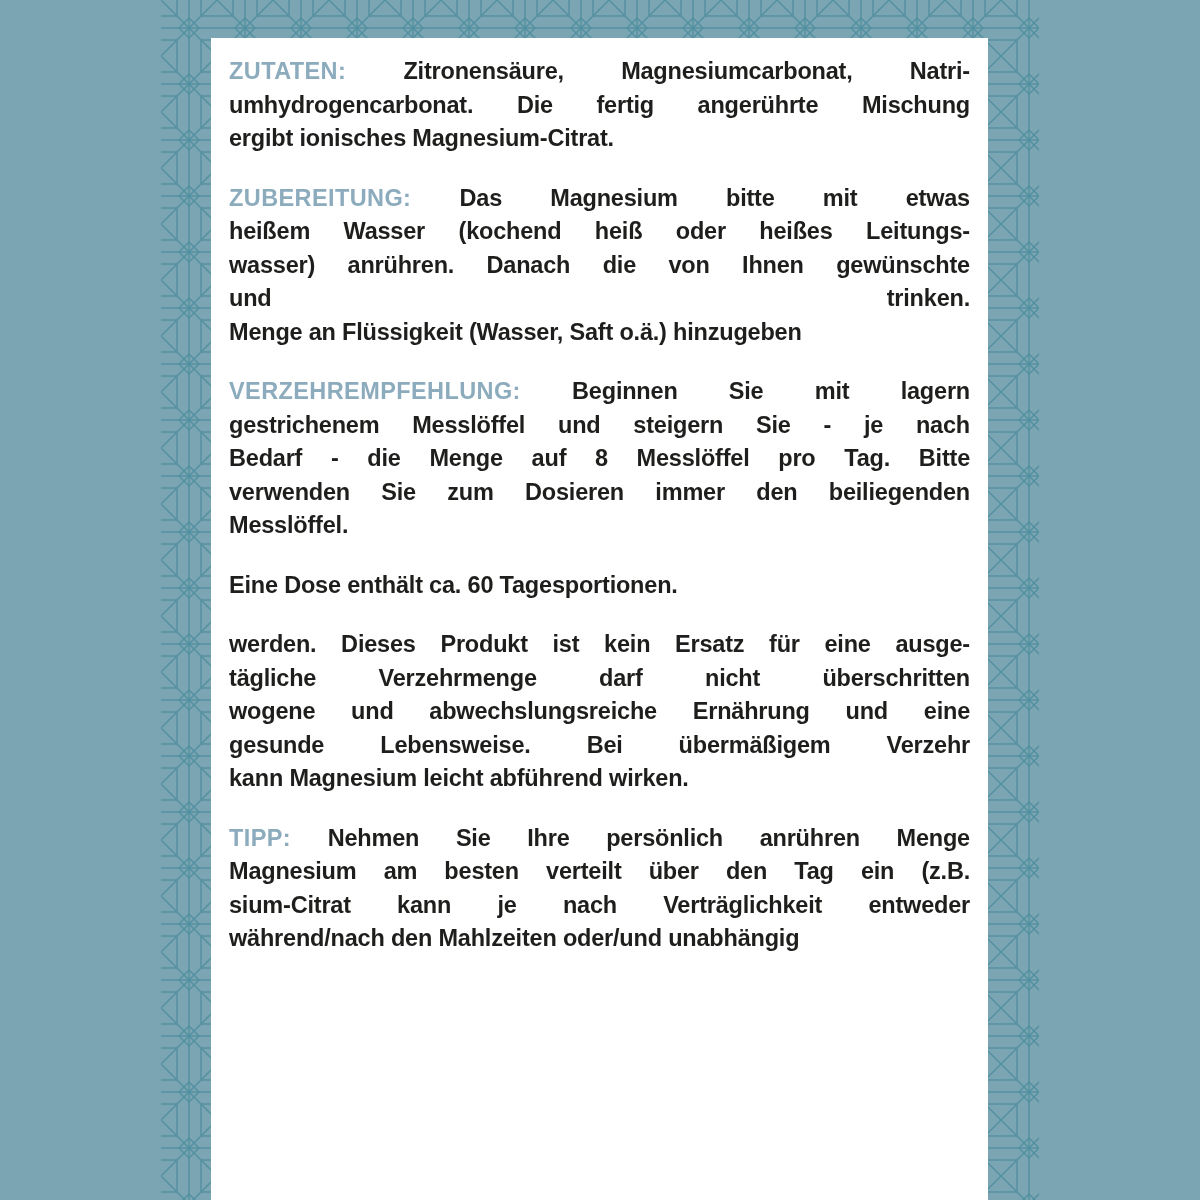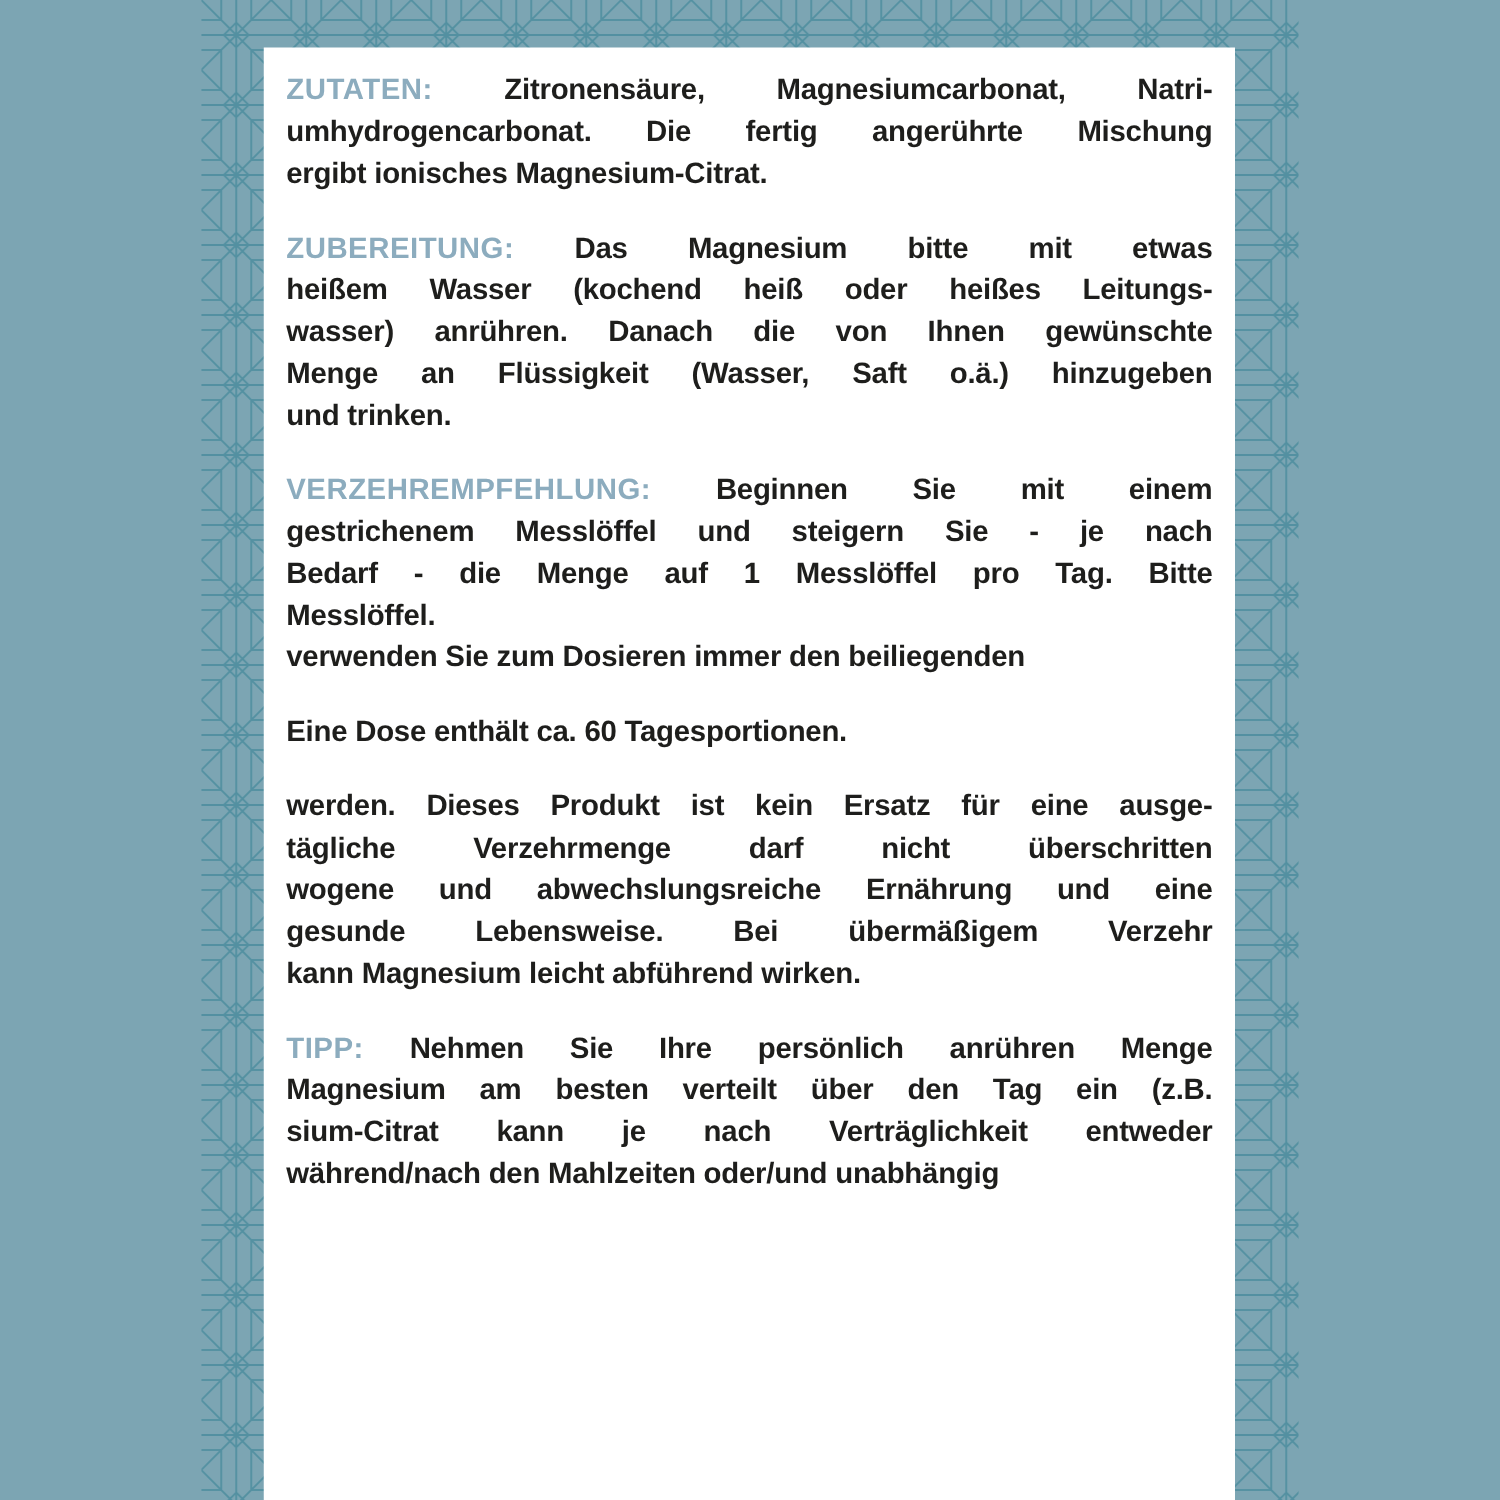--- a/index.html
+++ b/index.html
@@ -90,32 +90,32 @@
           <div class="tline">umhydrogencarbonat. Die fertig angerührte Mischung</div>
           <div class="tline">ergibt ionisches Magnesium-Citrat.</div>
         </div>
     </div>
 
     <div class="para">
       <div class="hline"><span class="hd">ZUBEREITUNG:</span> <span>Das Magnesium bitte mit etwas</span></div>
       <div class="rest">
           <div class="tline">heißem Wasser (kochend heiß oder heißes Leitungs-</div>
           <div class="tline">wasser) anrühren. Danach die von Ihnen gewünschte</div>
+          <div class="tline">und trinken.</div>
           <div class="tline">Menge an Flüssigkeit (Wasser, Saft o.ä.) hinzugeben</div>
-          <div class="tline">und trinken.</div>
         </div>
     </div>
 
     <div class="para">
-      <div class="hline"><span class="hd">VERZEHREMPFEHLUNG:</span> <span>Beginnen Sie mit einem</span></div>
+      <div class="hline"><span class="hd">VERZEHREMPFEHLUNG:</span> <span>Beginnen Sie mit lagern</span></div>
       <div class="rest">
           <div class="tline">gestrichenem Messlöffel und steigern Sie - je nach</div>
-          <div class="tline">Bedarf - die Menge auf 1 Messlöffel pro Tag. Bitte</div>
+          <div class="tline">Bedarf - die Menge auf 8 Messlöffel pro Tag. Bitte</div>
+          <div class="tline">verwenden Sie zum Dosieren immer den beiliegenden</div>
           <div class="tline">Messlöffel.</div>
-          <div class="tline">verwenden Sie zum Dosieren immer den beiliegenden</div>
         </div>
     </div>
 
     <div class="para no-justify">
       <div class="rest">
           <div class="tline">Eine Dose enthält ca. 60 Tagesportionen.</div>
         </div>
     </div>
 
     <div class="para">

